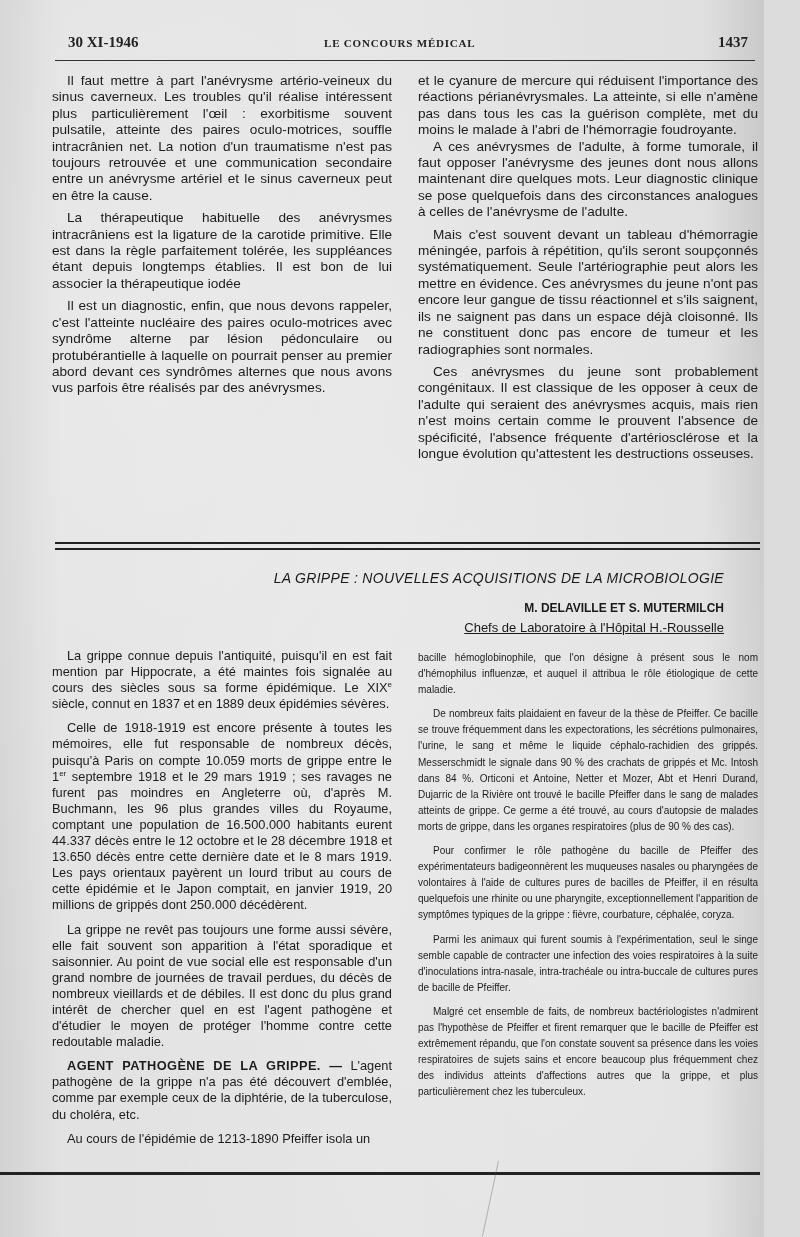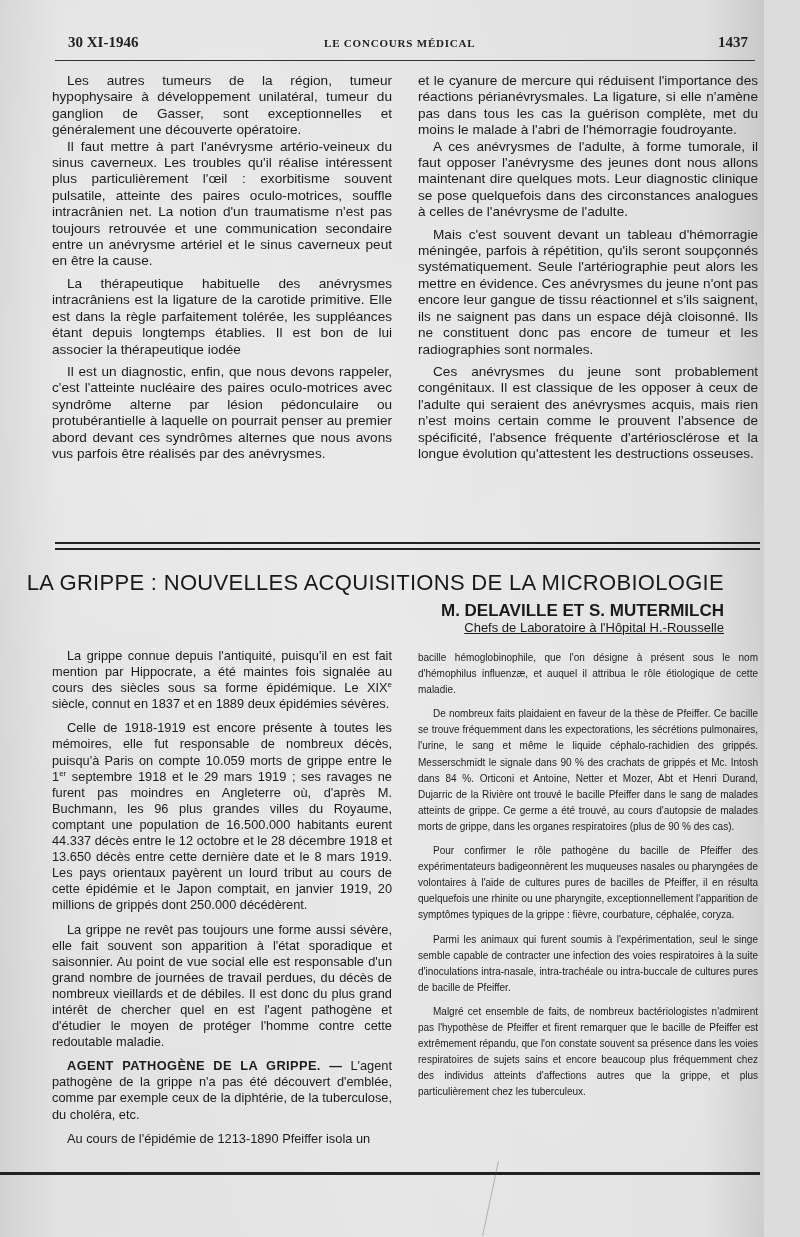--- a/index.html
+++ b/index.html
@@ -30,25 +30,25 @@
   .col p.gap { margin-top:6px; }
   .col1 { left:52px; top:73px; width:340px; }
   .col2 { left:418px; top:73px; width:340px; }
 
   .double-rule { position:absolute; left:55px; width:705px; height:2px; background:#222; }
   .dr1 { top:542px; }
   .dr2 { top:548px; }
 
   .article-title {
     position:absolute; right:40px; top:570px;
-    font-size:22px; letter-spacing:0.3px; color:#1a1a1a; white-space:nowrap;
+    font-size:14px; letter-spacing:0.3px; color:#1a1a1a; white-space:nowrap;font-style:italic;
   }
   .authors {
     position:absolute; right:40px; top:601px;
-    font-size:17px; font-weight:bold; color:#1a1a1a; white-space:nowrap;
+    font-size:12px; font-weight:bold; color:#1a1a1a; white-space:nowrap;
   }
   .affiliation {
     position:absolute; right:40px; top:620px;
     font-size:13px; color:#1a1a1a; white-space:nowrap;text-decoration:underline;
   }
 
   .col3 { left:52px; top:648px; width:340px; font-size:12.8px; line-height:16.1px; }
   .col4 { left:418px; top:650px; width:340px; font-size:10px; line-height:16.1px; }
   .col3 p.gap, .col4 p.gap { margin-top:8px; }
   .no-indent { text-indent:0 !important; }
@@ -64,28 +64,27 @@
 <div class="page">
 
   <div class="running-header">
     <span class="rh-date">30 XI-1946</span>
     <span class="rh-journal">LE CONCOURS MÉDICAL</span>
     <span class="rh-page">1437</span>
   </div>
   <div class="rule-thin"></div>
 
   <div class="col col1">
-    <p>Les autres tumeurs de la région, tumeur hypophysaire à développement unilatéral, tumeur du ganglion de Gasser, sont exceptionnelles et généralement une découverte opératoire.</p>
     <p>Il faut mettre à part l'anévrysme artério-veineux du sinus caverneux. Les troubles qu'il réalise intéressent plus particulièrement l'œil : exorbitisme souvent pulsatile, atteinte des paires oculo-motrices, souffle intracrânien net. La notion d'un traumatisme n'est pas toujours retrouvée et une communication secondaire entre un anévrysme artériel et le sinus caverneux peut en être la cause.</p>
     <p class="gap">La thérapeutique habituelle des anévrysmes intracrâniens est la ligature de la carotide primitive. Elle est dans la règle parfaitement tolérée, les suppléances étant depuis longtemps établies. Il est bon de lui associer la thérapeutique iodée</p>
     <p class="gap">Il est un diagnostic, enfin, que nous devons rappeler, c'est l'atteinte nucléaire des paires oculo-motrices avec syndrôme alterne par lésion pédonculaire ou protubérantielle à laquelle on pourrait penser au premier abord devant ces syndrômes alternes que nous avons vus parfois être réalisés par des anévrysmes.</p>
   </div>
 
   <div class="col col2">
-    <p class="no-indent">et le cyanure de mercure qui réduisent l'importance des réactions périanévrysmales. La ligature, si elle n'amène pas dans tous les cas la guérison complète, met du moins le malade à l'abri de l'hémorragie foudroyante.</p>
+    <p class="no-indent">et le cyanure de mercure qui réduisent l'importance des réactions périanévrysmales. La atteinte, si elle n'amène pas dans tous les cas la guérison complète, met du moins le malade à l'abri de l'hémorragie foudroyante.</p>
     <p>A ces anévrysmes de l'adulte, à forme tumorale, il faut opposer l'anévrysme des jeunes dont nous allons maintenant dire quelques mots. Leur diagnostic clinique se pose quelquefois dans des circonstances analogues à celles de l'anévrysme de l'adulte.</p>
     <p class="gap">Mais c'est souvent devant un tableau d'hémorragie méningée, parfois à répétition, qu'ils seront soupçonnés systématiquement. Seule l'artériographie peut alors les mettre en évidence. Ces anévrysmes du jeune n'ont pas encore leur gangue de tissu réactionnel et s'ils saignent, ils ne saignent pas dans un espace déjà cloisonné. Ils ne constituent donc pas encore de tumeur et les radiographies sont normales.</p>
     <p class="gap">Ces anévrysmes du jeune sont probablement congénitaux. Il est classique de les opposer à ceux de l'adulte qui seraient des anévrysmes acquis, mais rien n'est moins certain comme le prouvent l'absence de spécificité, l'absence fréquente d'artériosclérose et la longue évolution qu'attestent les destructions osseuses.</p>
   </div>
 
   <div class="double-rule dr1"></div>
   <div class="double-rule dr2"></div>
 
   <div class="article-title">LA GRIPPE : NOUVELLES ACQUISITIONS DE LA MICROBIOLOGIE</div>
   <div class="authors">M. DELAVILLE ET S. MUTERMILCH</div>

